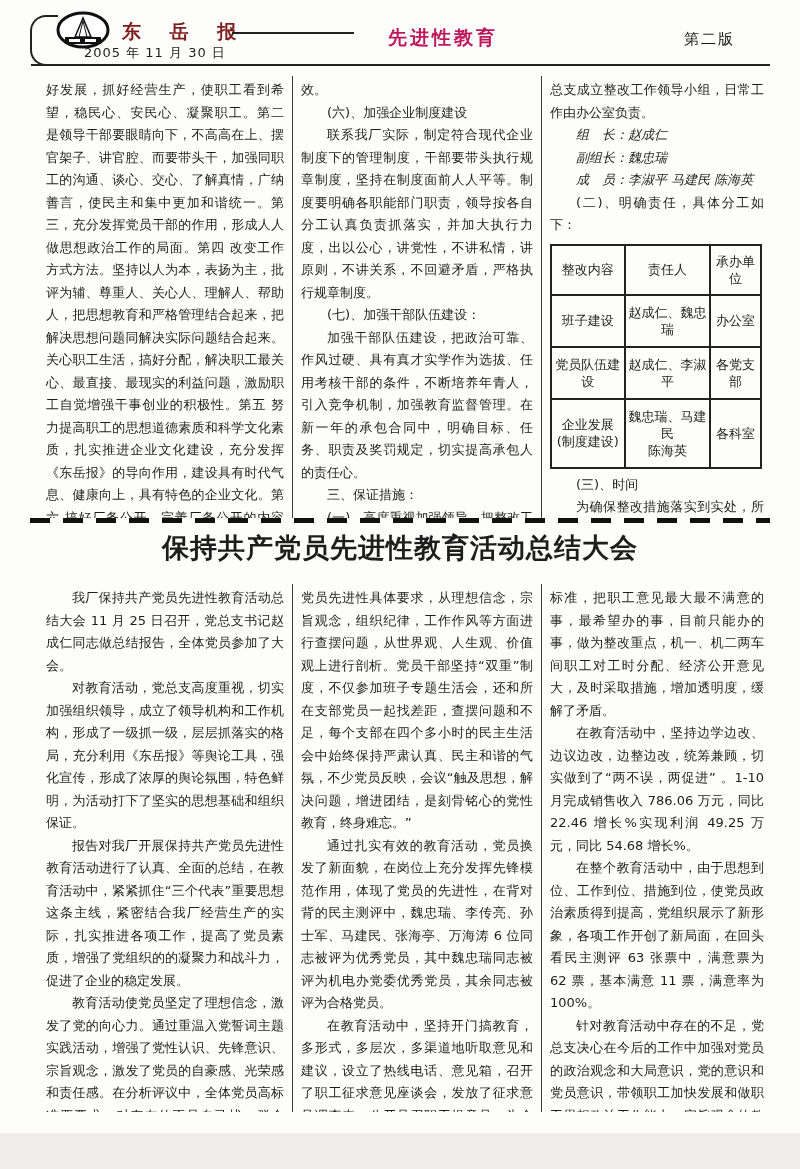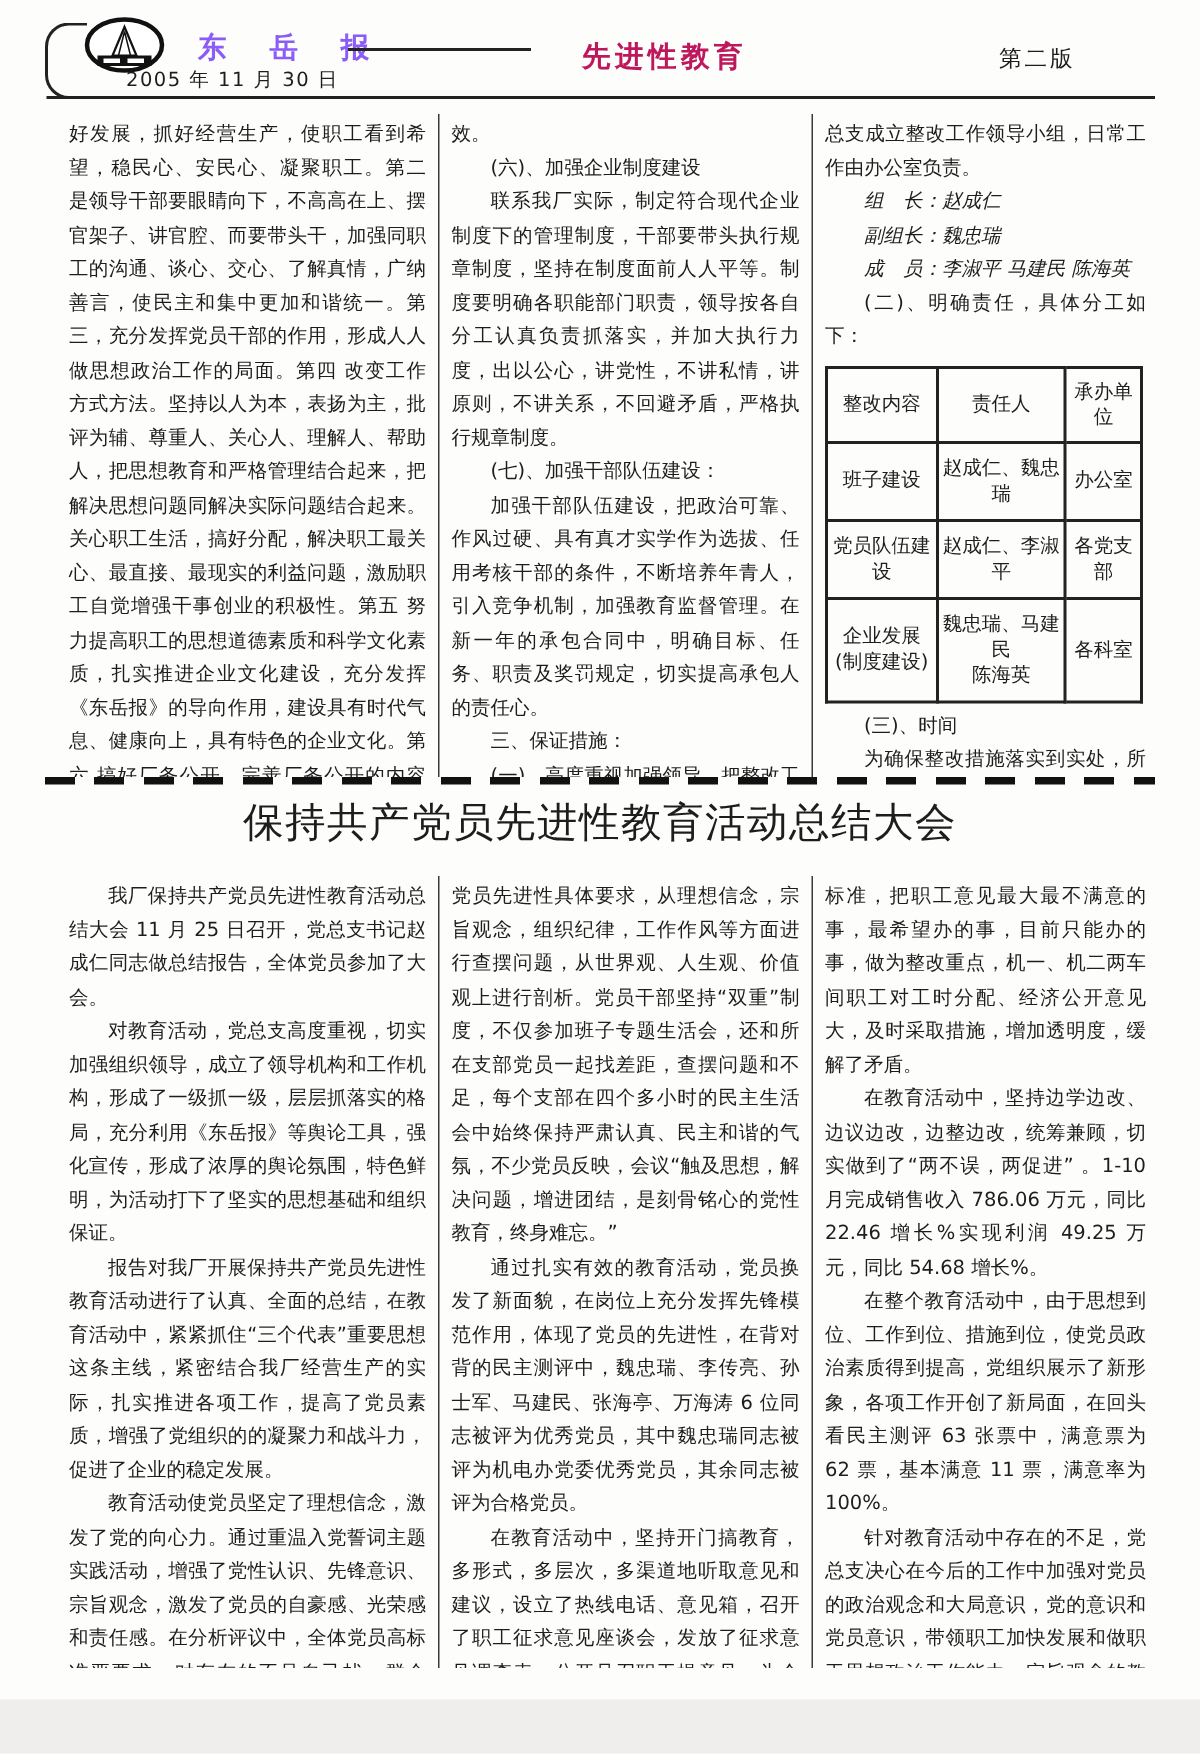--- a/index.html
+++ b/index.html
@@ -5,27 +5,27 @@
   * { margin:0; padding:0; box-sizing:border-box; }
   html,body { width:800px; height:1169px; }
   body { font-family:"DejaVu Sans", sans-serif; background:#fdfdfb; color:#1d1d1d; position:relative; overflow:hidden; }
 
   
   .bracket { position:absolute; left:30px; top:15px; width:28px; height:51px;
              border-left:2px solid #222; border-top:2px solid #222; border-bottom:2px solid #222;
              border-radius:16px 0 0 16px; }
   .header-rule { position:absolute; left:31px; top:64px; width:739px; border-top:2px solid #222; }
   .logo { position:absolute; left:56px; top:11px; }
-  .paper-name { position:absolute; left:132px; top:19px; font-size:19px; font-weight:bold;
-                color:#8b5cf6; letter-spacing:11px; white-space:nowrap; }
+  .paper-name { position:absolute; left:122px; top:19px; font-size:19px; font-weight:bold;
+                color:#7f1d1d; letter-spacing:11px; white-space:nowrap; }
   .mast-dash { position:absolute; left:232px; top:32px; width:122px; border-top:2px solid #222; }
   .date { position:absolute; left:84px; top:44px; font-size:13px; letter-spacing:1px; }
   .section-title { position:absolute; left:388px; top:25px; font-size:19px; font-weight:bold;
                    color:#be185d; letter-spacing:3px; white-space:nowrap; }
-  .page-number { position:absolute; left:666px; top:30px; font-size:15px; letter-spacing:2px; }
+  .page-number { position:absolute; left:684px; top:30px; font-size:15px; letter-spacing:2px; }
 
   
   .top-section { position:absolute; left:40px; top:76px; width:724px; height:442px; display:flex; }
   .bottom-section { position:absolute; left:40px; top:584px; width:724px; height:528px; display:flex; }
   .col { overflow:hidden; font-size:13px; line-height:22.5px; }
   .col p { text-align:justify; }
   .c1 { width:252px; padding:3px 8px 0 6px; }
   .c2 { width:248px; padding:3px 8px 0 8px; }
   .c3 { width:222px; padding:3px 0 0 8px; }
   .vsep { width:1px; background:#3a3a3a; }
@@ -35,21 +35,21 @@
   
   .mini-table { width:99%; border-collapse:collapse; margin:7px 0 5px 0; font-size:13px; }
   .mini-table th, .mini-table td { border:2px solid #222; text-align:center; font-weight:normal;
                  white-space:pre-line; line-height:17px; padding:8px 1px; }
   .mini-table th { padding:7px 1px; }
 
   
   .dashed-divider { position:absolute; left:30px; top:518px; width:740px; height:5px;
                     background:repeating-linear-gradient(90deg,#111 0 20px,transparent 20px 33px); }
   .headline { position:absolute; left:0; top:530px; width:100%; text-align:center;
-              font-size:27px; font-weight:normal; letter-spacing:1px; }
+              font-size:27px; font-weight:bold; letter-spacing:1px; }
 
   .bottom-edge { position:absolute; left:0; top:1133px; width:800px; height:36px; background:#efeeec; }
 </style>
 </head>
 <body>
 
 <div>
 
   <div>
     <div class="bracket"></div>

